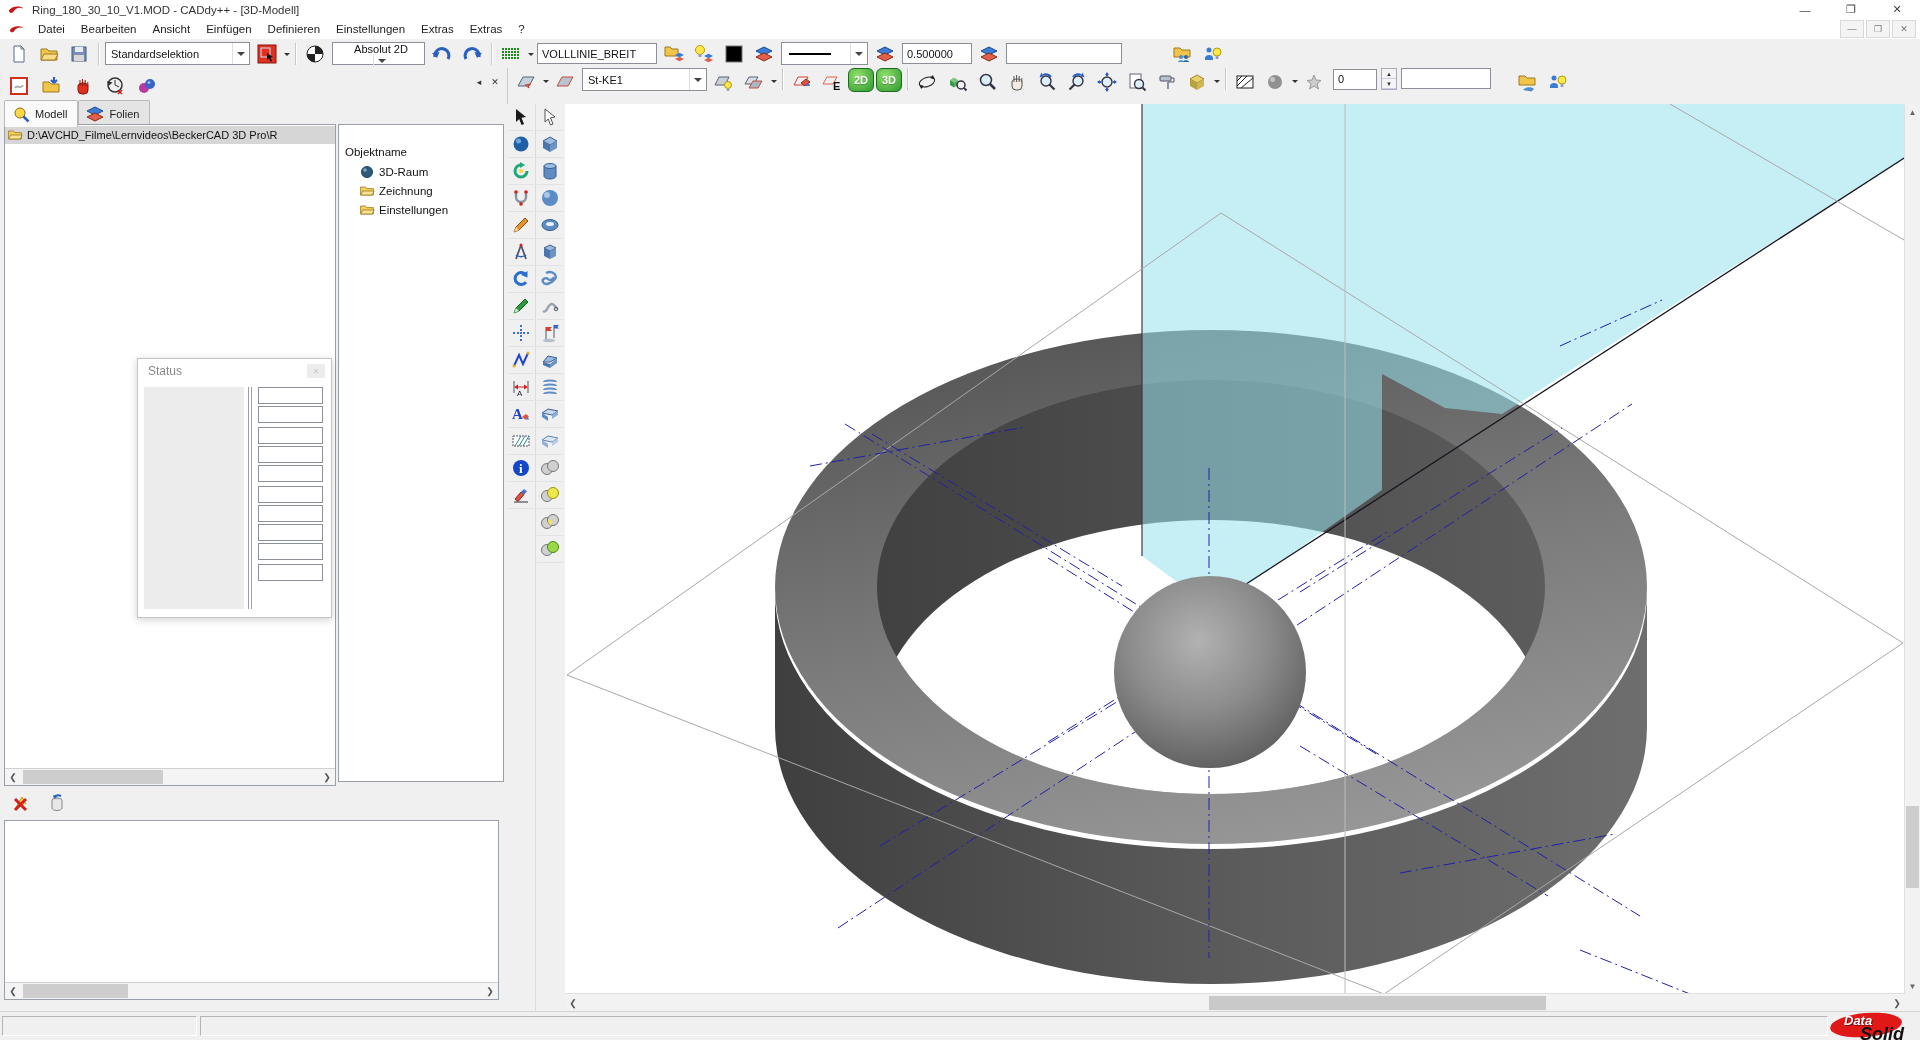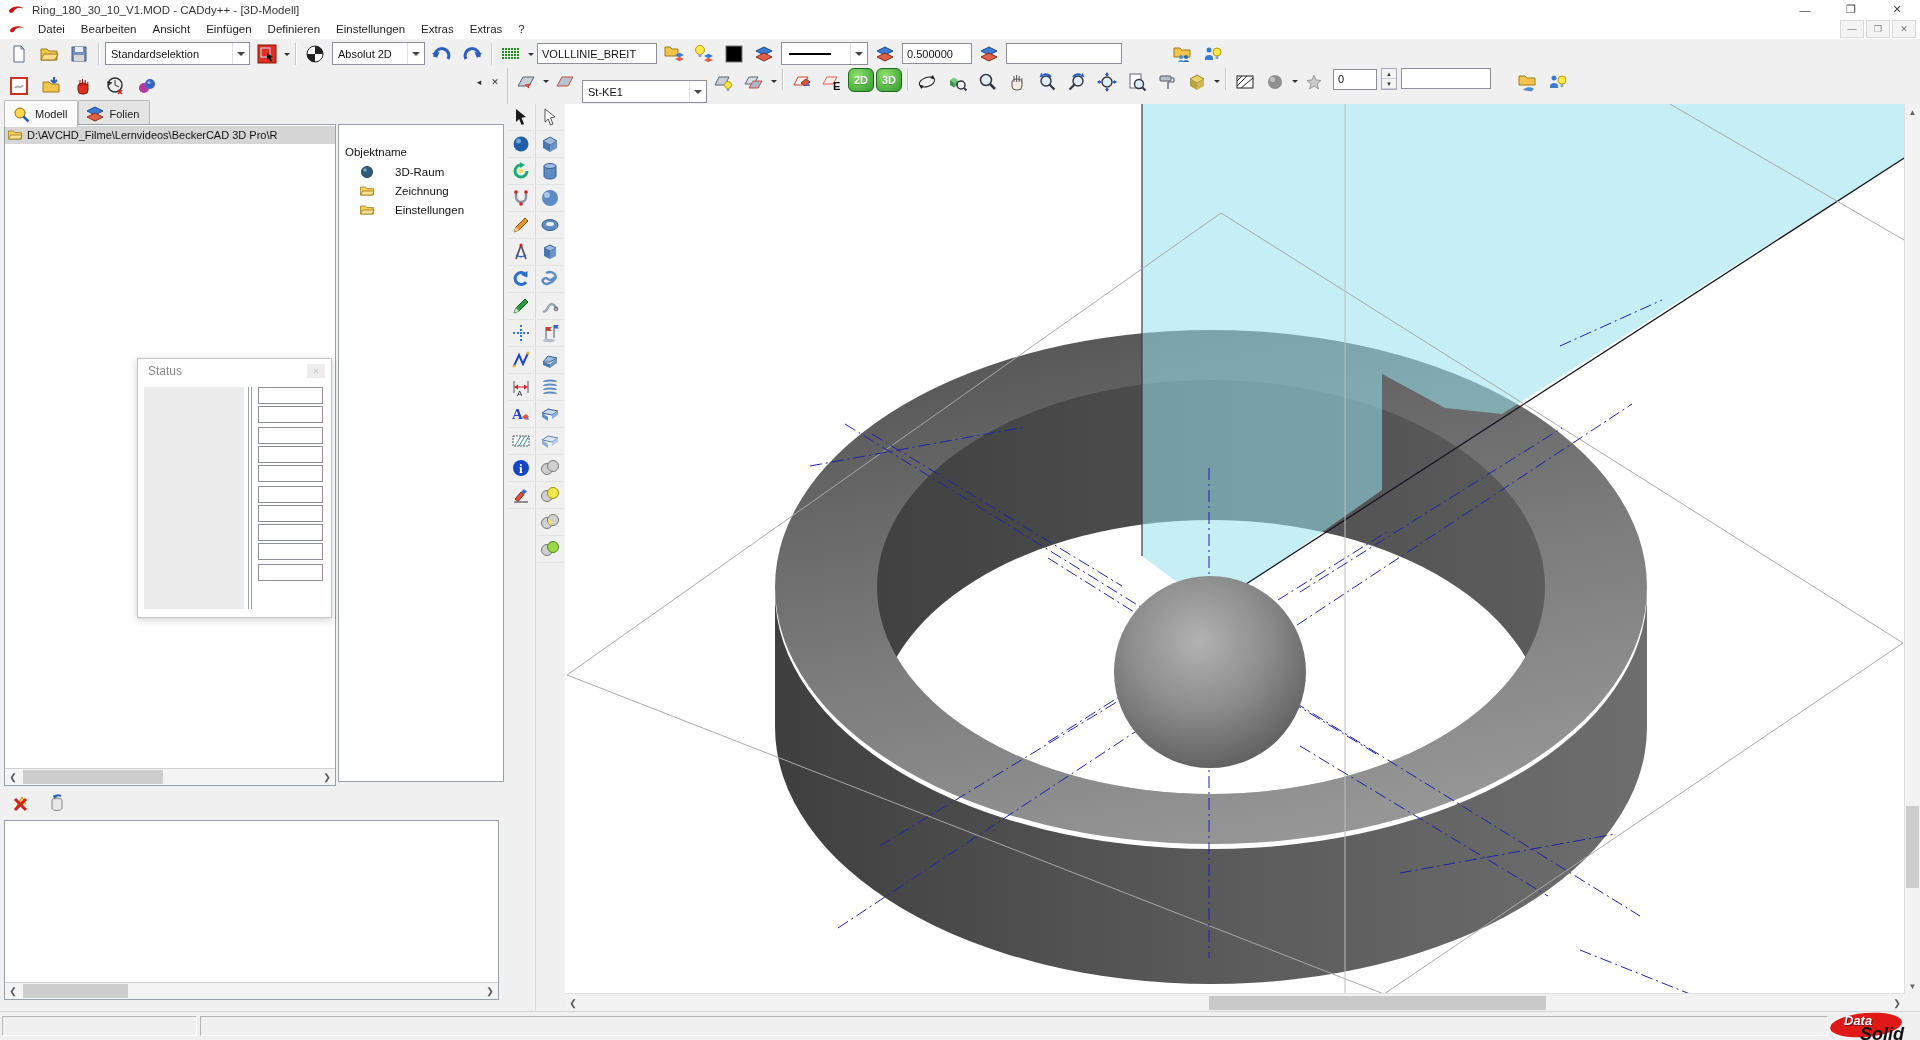--- a/index.html
+++ b/index.html
@@ -19,21 +19,21 @@
   .mdicontrols{position:absolute;right:4px;top:20px;display:flex;gap:2px;}
   .mdibtn{width:22px;height:16px;background:#f4f4f4;border:1px solid #d8d8d8;color:#777;font-size:9px;display:flex;align-items:center;justify-content:center;}
 
   
   .toolbar1{position:absolute;left:0;top:39px;right:0;height:29px;background:#f0f0f0;border-bottom:1px solid #dcdcdc;display:flex;align-items:center;padding-left:4px;}
   .toolbar2{position:absolute;left:507px;top:68px;right:0;height:36px;background:#f0f0f0;border-bottom:1px solid #dcdcdc;display:flex;align-items:flex-start;padding-left:4px;}
   .tbtn{min-width:26px;height:25px;display:flex;align-items:center;justify-content:center;border:1px solid transparent;border-radius:2px;position:relative;background:transparent;padding:0 1px;}
   .drop{width:9px;height:25px;display:flex;align-items:center;justify-content:center;}
   .drop:after{content:"";border:3.5px solid transparent;border-top-color:#333;margin-top:4px;}
   .tsep{width:1px;height:22px;background:#c8c8c8;margin:0 4px;box-shadow:1px 0 0 #fff;}
-  .combo{height:21px;background:#fff;border:1px solid #8a8f98;display:flex;align-items:center;font-size:11px;color:#111;padding-left:5px;justify-content:space-between;margin:12px 2px;}
+  .combo{height:21px;background:#fff;border:1px solid #8a8f98;display:flex;align-items:center;font-size:11px;color:#111;padding-left:5px;justify-content:space-between;margin:0 2px;}
   .combo .carr{width:16px;height:100%;display:flex;align-items:center;justify-content:center;border-left:1px solid #e0e0e0;}
   .combo .carr:after{content:"";border:4px solid transparent;border-top-color:#444;margin-top:4px;}
   .tfield{height:19px;border:1px solid #8a8f98;background:#fff;font-size:11px;font-family:"Liberation Sans",sans-serif;color:#111;padding:0 4px;margin:0 2px;}
   .greenbtn{width:24px;height:22px;border-radius:6px;background:radial-gradient(circle at 35% 30%,#8fe06a,#2f9a2f);border:1px solid #1c6a1c;color:#fff;font-weight:bold;font-size:11px;display:flex;align-items:center;justify-content:center;text-shadow:0 1px 1px #14501466;margin:0 1px;}
   .spinwrap{display:flex;align-items:center;margin:0 2px;}
   .spinbtns{display:flex;flex-direction:column;margin-left:2px;border:1px solid #aab;}
   .spinbtns div{width:14px;height:9px;background:#f4f4f4;display:flex;align-items:center;justify-content:center;font-size:6px;color:#333;border-bottom:1px solid #ccd;}
   .icon{display:inline-flex;width:20px;height:20px;align-items:center;justify-content:center;}
 
   
@@ -42,21 +42,21 @@
   .dockbtns{position:absolute;right:6px;top:8px;display:flex;gap:4px;}
   .dockbtn{font-size:9px;color:#333;width:12px;height:12px;display:flex;align-items:center;justify-content:center;}
   .tabsrow{position:absolute;left:4px;top:34px;right:4px;height:23px;display:flex;align-items:center;}
   .tab{display:flex;align-items:center;gap:4px;font-size:11px;color:#222;padding:3px 10px 3px 6px;border:1px solid #b8b8b8;border-bottom:none;background:#e4e4e4;border-radius:2px 2px 0 0;}
   .tab.active{background:#fafafa;position:relative;z-index:2;}
   .treepanel{position:absolute;left:4px;top:56px;width:330px;bottom:226px;background:#fff;border:1px solid #9aa0a8;}
   .treerow{display:flex;align-items:center;gap:4px;background:#d6d6d6;padding:1px 2px;margin-top:1px;}
   .treerow span{font-size:11px;color:#111;white-space:nowrap;overflow:hidden;}
   .objpanel{position:absolute;left:338px;top:56px;width:158px;bottom:230px;background:#fff;border:1px solid #9aa0a8;padding:21px 0 0 6px;}
   .objhdr{font-size:11.5px;color:#111;margin-bottom:6px;}
-  .objrow{display:flex;align-items:center;gap:20px;font-size:11.5px;color:#111;margin:3px 0 3px 14px;}
+  .objrow{display:flex;align-items:center;gap:4px;font-size:11.5px;color:#111;margin:3px 0 3px 14px;}
   .objrow .icon{width:16px;height:16px;}
   .hscroll{position:absolute;left:0;right:0;bottom:0;height:16px;background:#f4f4f4;border-top:1px solid #d0d0d0;display:flex;align-items:center;}
   .hs-ar{width:16px;height:16px;display:flex;align-items:center;justify-content:center;font-size:9px;color:#555;}
   .hs-track{position:relative;flex:1;height:100%;}
   .hs-thumb{position:absolute;top:1px;bottom:1px;background:#cdcdcd;}
   .bottomicons{position:absolute;left:6px;bottom:196px;display:flex;gap:6px;align-items:center;}
   .msgpanel{position:absolute;left:4px;right:8px;bottom:12px;height:178px;background:#fff;border:1px solid #9aa0a8;}
 
   
   .statuswin{position:absolute;left:137px;top:358px;width:193px;height:258px;background:#fff;border:1px solid #c4c4c4;box-shadow:0 2px 8px rgba(0,0,0,0.18);z-index:20;}
@@ -180,21 +180,21 @@
       <div class="tsep"></div>
       <div class="tbtn">
         <span class="icon">
           <svg viewBox="0 0 20 20" width="20" height="20">
             <circle cx="10" cy="10" r="8" fill="#fff" stroke="#222"></circle>
             <path d="M10 10V2a8 8 0 0 1 8 8z" fill="#222"></path>
             <path d="M10 10v8a8 8 0 0 1-8-8z" fill="#222"></path>
           </svg>
         </span>
       </div>
-      <div class="combo" style="width: 86px;">
+      <div class="combo" style="width: 86px; flex-direction: column;">
         <span>Absolut 2D</span>
         <span class="carr"></span>
       </div>
       <div class="tbtn">
         <span class="icon">
           <svg viewBox="0 0 20 20" width="20" height="20">
             <path d="M16 15a7 7 0 1 0-13-2" fill="none" stroke="#2a5fc0" stroke-width="3"></path>
             <path d="M0 9l5 5 2.5-6z" fill="#2a5fc0"></path>
           </svg>
         </span>

